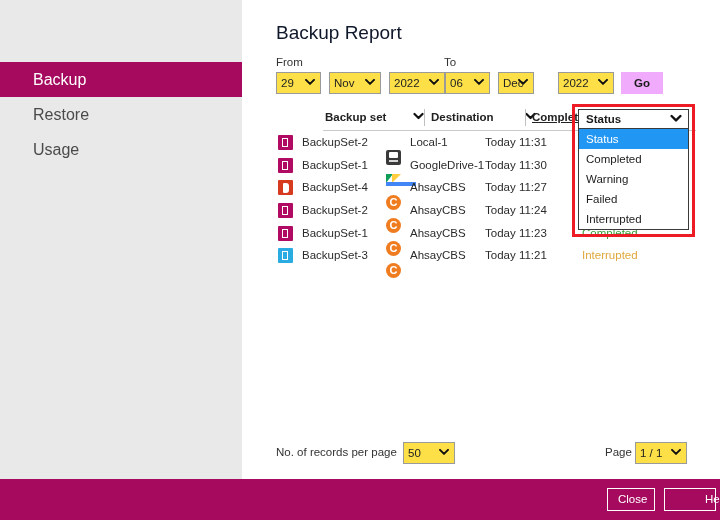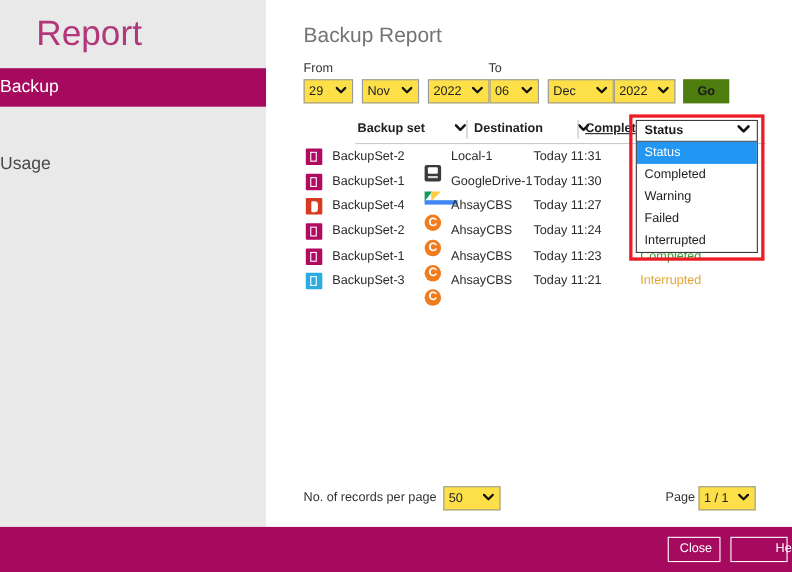--- a/index.html
+++ b/index.html
@@ -17,36 +17,36 @@
   }
   #app-title{
     position:absolute;left:33px;top:8px;
     font-size:32px;color:#b2367a;font-weight:400;letter-spacing:0px;
     line-height:44px;
   }
   .nav-item{
     position:absolute;left:0;width:242px;height:35px;
     line-height:35px;
     font-size:16px;color:#4a4a4a;
-    box-sizing:border-box;
+    padding-left:33px;box-sizing:border-box;
     cursor:pointer;
   }
   .nav-item.active{background:#a50a5e;color:#ffffff;}
   #nav-backup{top:62px;}
   #nav-restore{top:97px;}
   #nav-usage{top:132px;}
 
   
   #main{
     position:absolute;left:242px;top:0;width:478px;height:479px;
     background:#ffffff;
   }
   #page-title{
     position:absolute;left:34px;top:22px;
-    font-size:19px;color:#737373;font-weight:400;
+    font-size:19px;color:#0f172a;font-weight:400;
   }
   .range-label{
     position:absolute;font-size:11.5px;color:#333;
   }
   #label-from{left:34px;top:56px;}
   #label-to{left:202px;top:56px;}
 
   select.ui-select{
     position:absolute;
     font-family:"Liberation Sans","DejaVu Sans",sans-serif;
@@ -62,25 +62,25 @@
   .selwrap > select{position:absolute;left:0;top:0;width:100%;height:100%;}
   .selwrap > .caret{
     position:absolute;right:6px;top:50%;transform:translateY(-50%);
     pointer-events:none;font-size:9px;color:#111;line-height:1;
   }
 
   #f-day{left:34px;top:72px;width:45px;height:22px;}
   #f-mon{left:87px;top:72px;width:52px;height:22px;}
   #f-year{left:147px;top:72px;width:56px;height:22px;}
   #t-day{left:203px;top:72px;width:45px;height:22px;}
-  #t-mon{left:256px;top:72px;width:60px;height:22px;}
+  #t-mon{left:256px;top:72px;width:36px;height:22px;}
   #t-year{left:316px;top:72px;width:56px;height:22px;}
   #go-btn{
     position:absolute;left:379px;top:72px;width:42px;height:22px;
-    background:#4d7c0f;border:0;
+    background:#f0abfc;border:0;
     font-family:"Liberation Sans","DejaVu Sans",sans-serif;
     font-size:11.5px;color:#1a1a1a;font-weight:600;
     cursor:pointer;padding:0;
   }
 
   
   #table{position:absolute;left:34px;top:106px;width:420px;}
   #thead{
     position:relative;height:24px;
     border-bottom:1px solid #c9c9c9;
@@ -217,24 +217,26 @@
     cursor:pointer;padding:0 10px;box-sizing:border-box;
     line-height:19px;
   }
   #close-btn{left:607px;width:48px;}
   #help-btn{left:664px;width:42px;padding-left:40px;}
 </style>
 </head>
 <body>
 
 <div id="sidebar">
-  <div id="app-title">Report</div>
 
   <div class="nav-item active" id="nav-backup">
     <span>Backup</span>
+  </div>
+  <div class="nav-item" id="nav-restore">
+    <span>Restore</span>
   </div>
   <div class="nav-item" id="nav-usage">
     <span>Usage</span>
   </div>
 </div>
 
 <div id="main">
 
   <div id="page-title">Backup Report</div>
 

